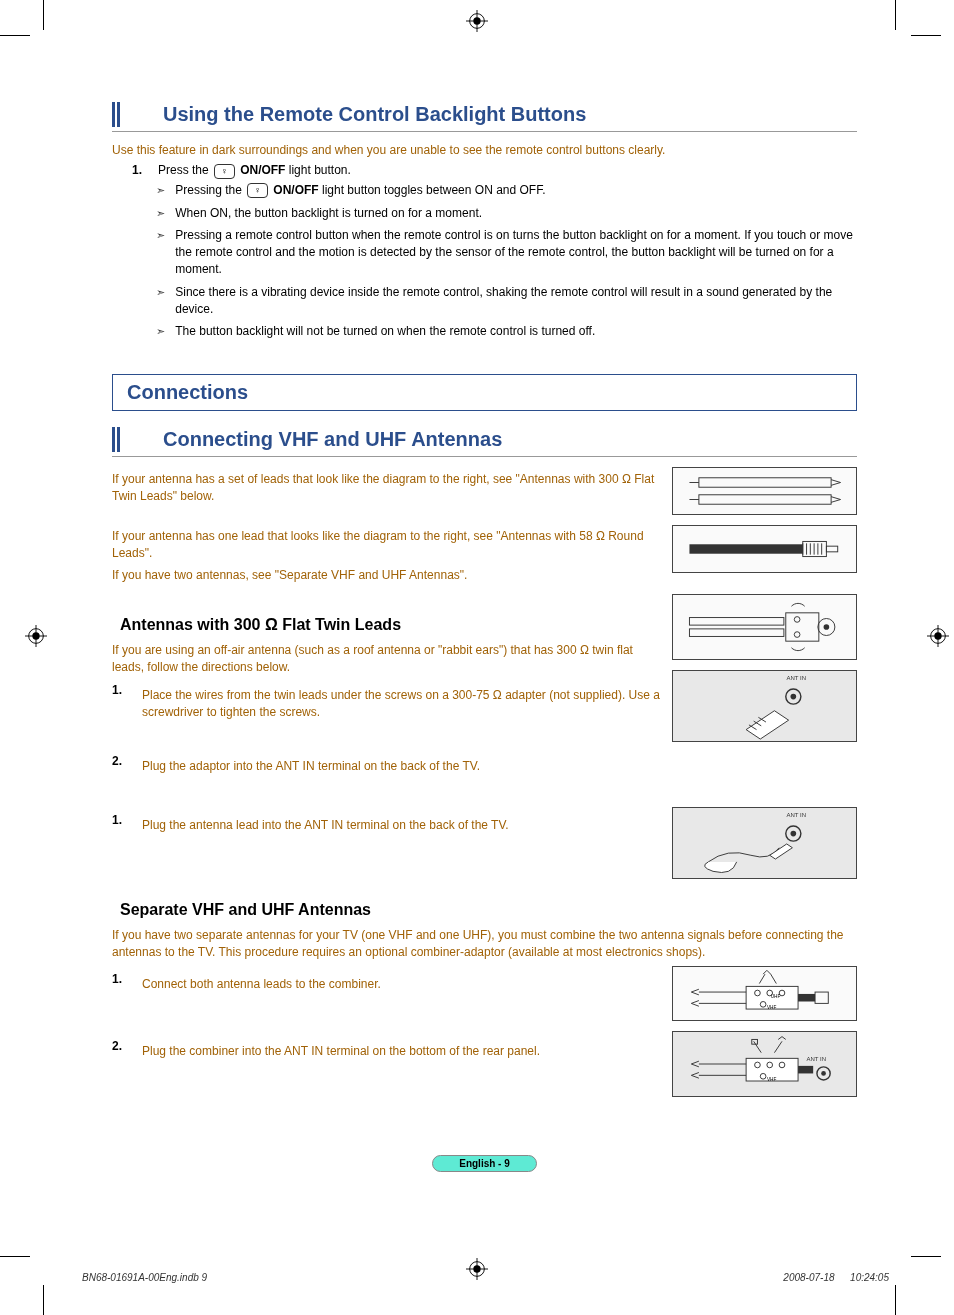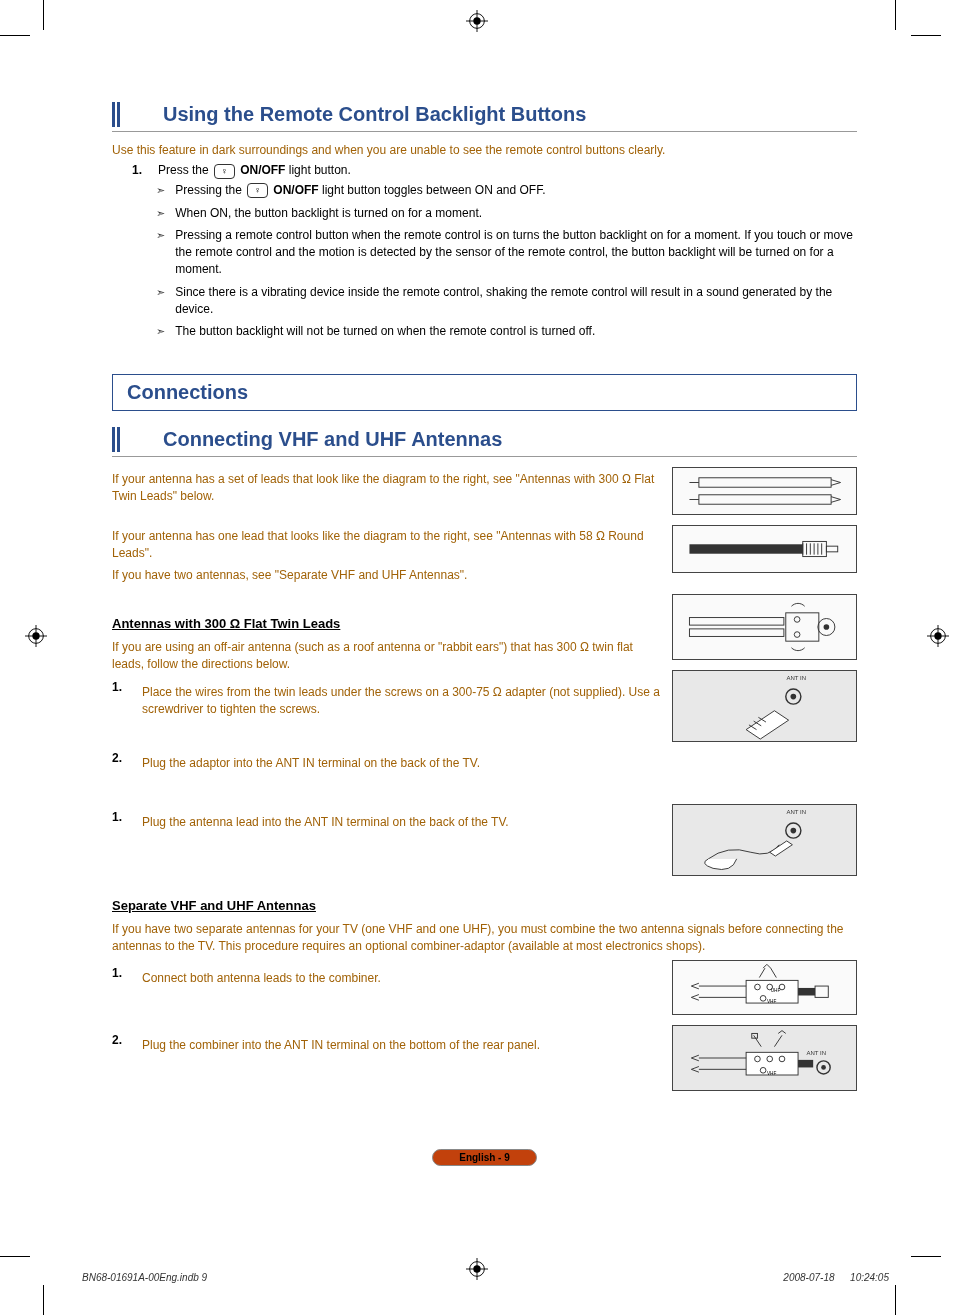--- a/index.html
+++ b/index.html
@@ -46,26 +46,26 @@
       padding: 0 6px; font-size: 9px; line-height: 13px; vertical-align: middle; margin: 0 2px;
     }
     .two-col { display: flex; gap: 6px; align-items: flex-start; }
     .two-col .left { flex: 1; }
     .two-col .right { width: 185px; display: flex; flex-direction: column; gap: 10px; }
     .diagram {
       border: 1px solid #444; width: 185px; background: #fafafa;
       display: flex; align-items: center; justify-content: center; position: relative;
       font-size: 6px; color: #333;
     }
-    .subhead { font-weight: bold; text-decoration: underline; margin: 22px 0 8px 0; font-size: 13px; }
+    .subhead { font-weight: bold; margin: 22px 0 8px 8px; font-size: 16px; }
     .page-label-wrap { text-align: center; margin-top: 58px; }
     .page-label {
       display: inline-block; border: 1px solid #888; border-radius: 12px;
       padding: 2px 26px; font-size: 10px; font-weight: bold;
-      background:#c2410c;
+      background:#5eead4;
     }
     .footer { position: absolute; bottom: 32px; left: 82px; right: 65px; display: flex; justify-content: space-between; font-size: 10px; color: #333; font-style: italic; }
     .bold { font-weight: bold; }
     .ant-label { position:absolute; top:4px; right:50px; font-size:6px; }
     .dia-gray { background: #e8e8e8; }
     .step-list-b { list-style: none; padding-left: 0; margin-top: 6px; }
     .step-list-b > li { display: flex; gap: 16px; margin-bottom: 28px; }
     .step-list-b .num { font-weight: bold; min-width: 14px; }
   </style>
 </head>

